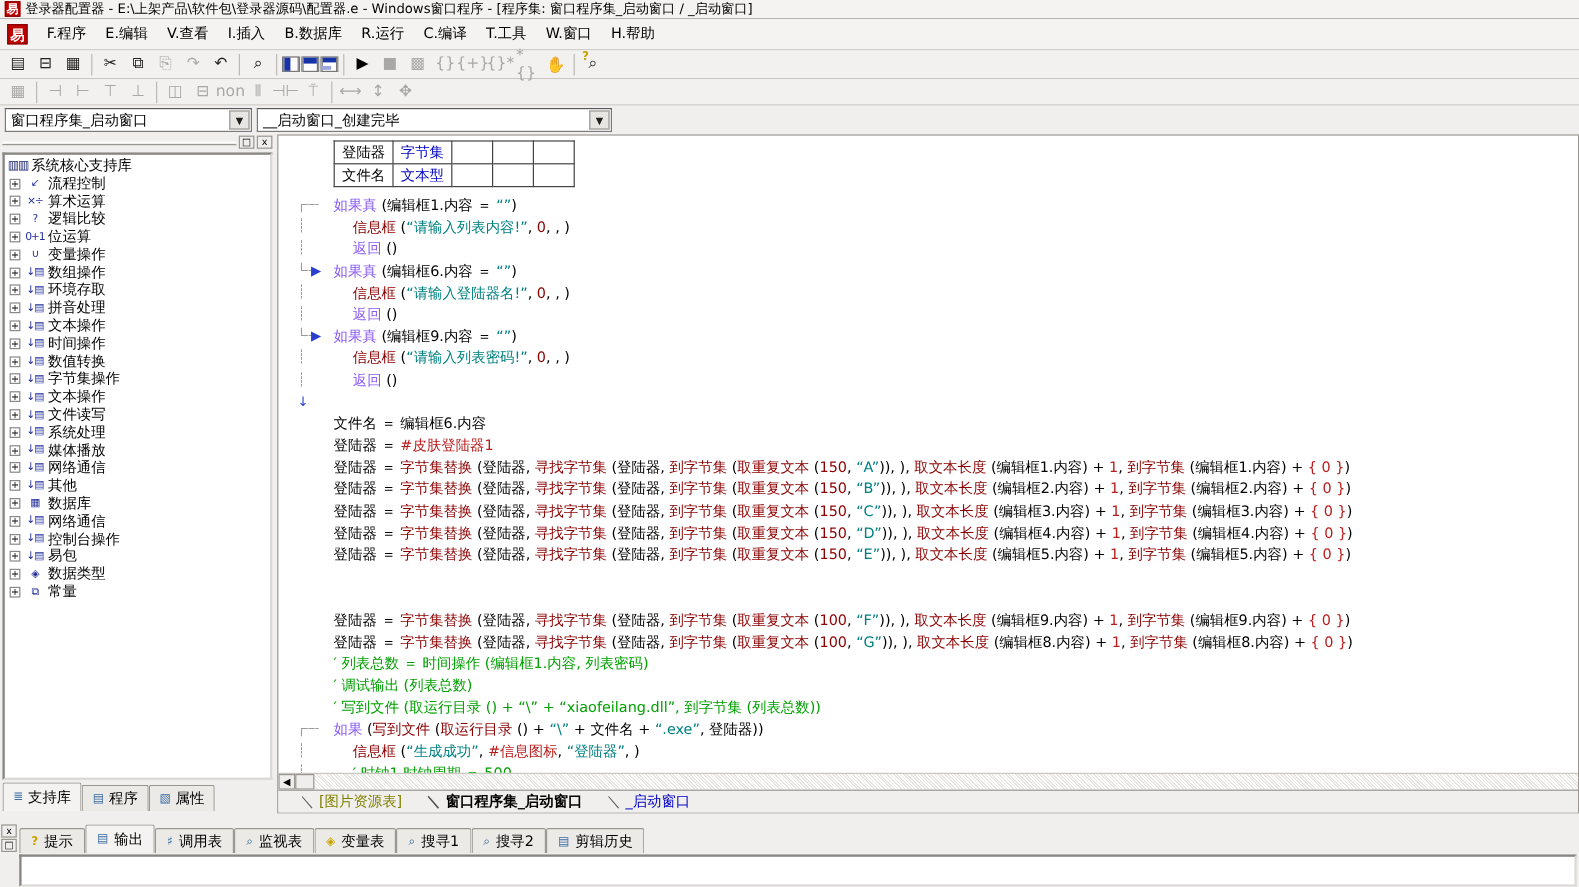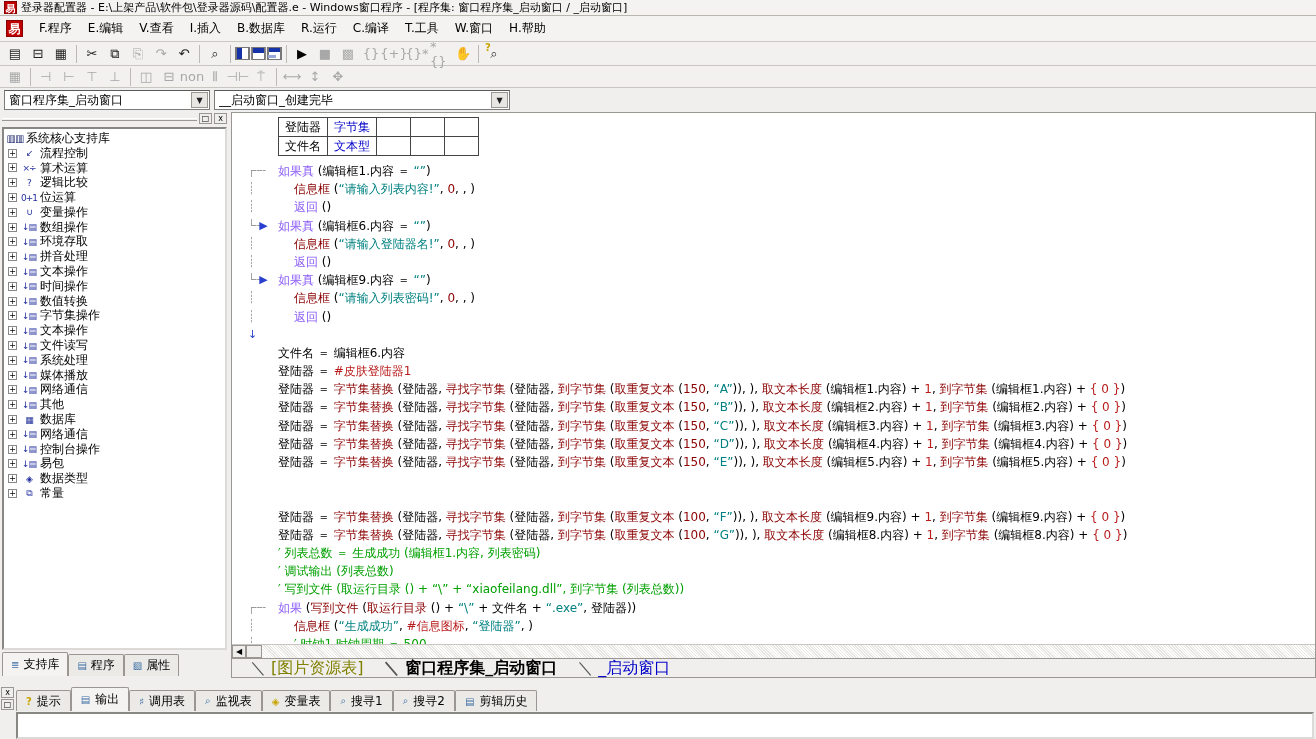--- a/index.html
+++ b/index.html
@@ -79,21 +79,21 @@
   .tk-f { color:#8b0000; }
   .tk-s { color:#008080; }
   .tk-n { color:#8b0000; }
   .tk-b { color:#b91c1c; }
   .tk-c { color:#00a000; }
   
   .hscroll { height:14px; background-image:repeating-linear-gradient(45deg,#ffffff 0 1px,#e8e6e3 1px 2px); border-top:1px solid #c9c6c1; display:flex; }
   .sbtn { width:14px; height:13px; background:#efeeec; border:1px solid #9a9792; font-size:8px; line-height:11px; text-align:center; color:#000; }
   .sthumb { width:16px; height:13px; background:#efeeec; border:1px solid #9a9792; }
   
-  .edtabs { height:19px; background:#f0efed; border-top:1px solid #9a9792; display:flex; align-items:center; padding-left:8px; font-size:16px; }
+  .edtabs { height:19px; background:#f0efed; border-top:1px solid #9a9792; display:flex; align-items:center; padding-left:8px; font-size:12px; }
   .edtab { padding:0 10px; white-space:nowrap; position:relative; }
   .edtab .sl { color:#555; }
   .edtab.res { color:#808000; }
   .edtab.active { font-weight:bold; color:#000; }
   .edtab.blue { color:#0000c8; }
 
   
   .gap { position:absolute; top:678px; left:0; width:1316px; height:8px; background:#f0efed; }
 
   
@@ -417,21 +417,21 @@
             <div class="cline"><span class="tk-t">登陆器 ＝ </span><span class="tk-b">#皮肤登陆器1</span></div>
             <div class="cline"><span class="tk-t">登陆器 ＝ </span><span class="tk-f">字节集替换</span><span class="tk-t"> (登陆器, </span><span class="tk-f">寻找字节集</span><span class="tk-t"> (登陆器, </span><span class="tk-f">到字节集</span><span class="tk-t"> (</span><span class="tk-f">取重复文本</span><span class="tk-t"> (</span><span class="tk-n">150</span><span class="tk-t">, </span><span class="tk-s">“A”</span><span class="tk-t">)), ), </span><span class="tk-f">取文本长度</span><span class="tk-t"> (编辑框1.内容) + </span><span class="tk-b">1</span><span class="tk-t">, </span><span class="tk-f">到字节集</span><span class="tk-t"> (编辑框1.内容) + </span><span class="tk-b">{ 0 }</span><span class="tk-t">)</span></div>
             <div class="cline"><span class="tk-t">登陆器 ＝ </span><span class="tk-f">字节集替换</span><span class="tk-t"> (登陆器, </span><span class="tk-f">寻找字节集</span><span class="tk-t"> (登陆器, </span><span class="tk-f">到字节集</span><span class="tk-t"> (</span><span class="tk-f">取重复文本</span><span class="tk-t"> (</span><span class="tk-n">150</span><span class="tk-t">, </span><span class="tk-s">“B”</span><span class="tk-t">)), ), </span><span class="tk-f">取文本长度</span><span class="tk-t"> (编辑框2.内容) + </span><span class="tk-b">1</span><span class="tk-t">, </span><span class="tk-f">到字节集</span><span class="tk-t"> (编辑框2.内容) + </span><span class="tk-b">{ 0 }</span><span class="tk-t">)</span></div>
             <div class="cline"><span class="tk-t">登陆器 ＝ </span><span class="tk-f">字节集替换</span><span class="tk-t"> (登陆器, </span><span class="tk-f">寻找字节集</span><span class="tk-t"> (登陆器, </span><span class="tk-f">到字节集</span><span class="tk-t"> (</span><span class="tk-f">取重复文本</span><span class="tk-t"> (</span><span class="tk-n">150</span><span class="tk-t">, </span><span class="tk-s">“C”</span><span class="tk-t">)), ), </span><span class="tk-f">取文本长度</span><span class="tk-t"> (编辑框3.内容) + </span><span class="tk-b">1</span><span class="tk-t">, </span><span class="tk-f">到字节集</span><span class="tk-t"> (编辑框3.内容) + </span><span class="tk-b">{ 0 }</span><span class="tk-t">)</span></div>
             <div class="cline"><span class="tk-t">登陆器 ＝ </span><span class="tk-f">字节集替换</span><span class="tk-t"> (登陆器, </span><span class="tk-f">寻找字节集</span><span class="tk-t"> (登陆器, </span><span class="tk-f">到字节集</span><span class="tk-t"> (</span><span class="tk-f">取重复文本</span><span class="tk-t"> (</span><span class="tk-n">150</span><span class="tk-t">, </span><span class="tk-s">“D”</span><span class="tk-t">)), ), </span><span class="tk-f">取文本长度</span><span class="tk-t"> (编辑框4.内容) + </span><span class="tk-b">1</span><span class="tk-t">, </span><span class="tk-f">到字节集</span><span class="tk-t"> (编辑框4.内容) + </span><span class="tk-b">{ 0 }</span><span class="tk-t">)</span></div>
             <div class="cline"><span class="tk-t">登陆器 ＝ </span><span class="tk-f">字节集替换</span><span class="tk-t"> (登陆器, </span><span class="tk-f">寻找字节集</span><span class="tk-t"> (登陆器, </span><span class="tk-f">到字节集</span><span class="tk-t"> (</span><span class="tk-f">取重复文本</span><span class="tk-t"> (</span><span class="tk-n">150</span><span class="tk-t">, </span><span class="tk-s">“E”</span><span class="tk-t">)), ), </span><span class="tk-f">取文本长度</span><span class="tk-t"> (编辑框5.内容) + </span><span class="tk-b">1</span><span class="tk-t">, </span><span class="tk-f">到字节集</span><span class="tk-t"> (编辑框5.内容) + </span><span class="tk-b">{ 0 }</span><span class="tk-t">)</span></div>
             <div class="cline"></div>
             <div class="cline"></div>
             <div class="cline"><span class="tk-t">登陆器 ＝ </span><span class="tk-f">字节集替换</span><span class="tk-t"> (登陆器, </span><span class="tk-f">寻找字节集</span><span class="tk-t"> (登陆器, </span><span class="tk-f">到字节集</span><span class="tk-t"> (</span><span class="tk-f">取重复文本</span><span class="tk-t"> (</span><span class="tk-n">100</span><span class="tk-t">, </span><span class="tk-s">“F”</span><span class="tk-t">)), ), </span><span class="tk-f">取文本长度</span><span class="tk-t"> (编辑框9.内容) + </span><span class="tk-b">1</span><span class="tk-t">, </span><span class="tk-f">到字节集</span><span class="tk-t"> (编辑框9.内容) + </span><span class="tk-b">{ 0 }</span><span class="tk-t">)</span></div>
             <div class="cline"><span class="tk-t">登陆器 ＝ </span><span class="tk-f">字节集替换</span><span class="tk-t"> (登陆器, </span><span class="tk-f">寻找字节集</span><span class="tk-t"> (登陆器, </span><span class="tk-f">到字节集</span><span class="tk-t"> (</span><span class="tk-f">取重复文本</span><span class="tk-t"> (</span><span class="tk-n">100</span><span class="tk-t">, </span><span class="tk-s">“G”</span><span class="tk-t">)), ), </span><span class="tk-f">取文本长度</span><span class="tk-t"> (编辑框8.内容) + </span><span class="tk-b">1</span><span class="tk-t">, </span><span class="tk-f">到字节集</span><span class="tk-t"> (编辑框8.内容) + </span><span class="tk-b">{ 0 }</span><span class="tk-t">)</span></div>
-            <div class="cline"><span class="tk-c">′ 列表总数 ＝ 生成成功 (编辑框1.内容, 列表密码)</span></div>
+            <div class="cline"><span class="tk-c">′ 列表总数 ＝ 时间操作 (编辑框1.内容, 列表密码)</span></div>
             <div class="cline"><span class="tk-c">′ 调试输出 (列表总数)</span></div>
             <div class="cline"><span class="tk-c">′ 写到文件 (取运行目录 () + “\” + “xiaofeilang.dll”, 到字节集 (列表总数))</span></div>
             <div class="cline"><span class="pre"><span>┌╌╌</span></span><span class="tk-k">如果</span><span class="tk-t"> (</span><span class="tk-f">写到文件</span><span class="tk-t"> (</span><span class="tk-f">取运行目录</span><span class="tk-t"> () + </span><span class="tk-s">“\”</span><span class="tk-t"> + 文件名 + </span><span class="tk-s">“.exe”</span><span class="tk-t">, 登陆器))</span></div>
             <div class="cline ind"><span class="pre"><span>┊</span></span><span class="tk-f">信息框</span><span class="tk-t"> (</span><span class="tk-s">“生成成功”</span><span class="tk-t">, </span><span class="tk-b">#信息图标</span><span class="tk-t">, </span><span class="tk-s">“登陆器”</span><span class="tk-t">, )</span></div>
             <div class="cline ind"><span class="pre"><span>┊</span></span><span class="tk-c">′ 时钟1.时钟周期 ＝ 500</span></div>
           </div>
       </div>
       <div class="hscroll">
         <span class="sbtn">◀</span>
         <span class="sthumb"></span>

